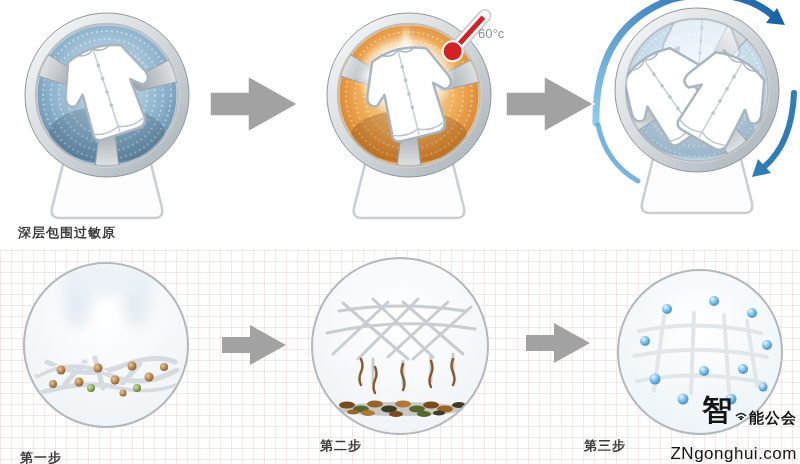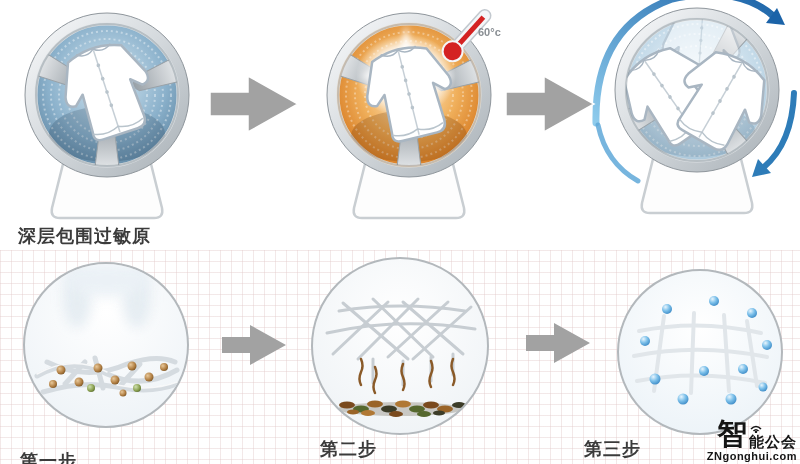--- a/index.html
+++ b/index.html
@@ -4,33 +4,33 @@
 <style>
   html,body{margin:0;padding:0;background:#fff;}
   .canvas{position:relative;width:800px;height:464px;background:#ffffff;overflow:hidden;
           font-family:"Liberation Sans","DejaVu Sans",sans-serif;}
   .grid-bg{position:absolute;left:0;top:250px;width:800px;height:214px;
     background-image:linear-gradient(rgba(228,205,205,.45) 1px,transparent 1px),
                      linear-gradient(90deg,rgba(228,205,205,.45) 1px,transparent 1px);
     background-size:11px 11px;}
   .drum{position:absolute;width:214px;height:221px;}
   .blockarrow{position:absolute;}
-  .steplabel{position:absolute;font-size:18px;font-weight:700;color:#3b3b3b;letter-spacing:1px;white-space:nowrap;}
+  .steplabel{position:absolute;font-size:13px;font-weight:700;color:#3b3b3b;letter-spacing:1px;white-space:nowrap;}
   .micro{position:absolute;border-radius:50%;border:2.5px solid #b3b8bc;box-sizing:border-box;overflow:hidden;}
   .micro svg{display:block;}
   .micro1{background:radial-gradient(circle at 50% 30%,#ffffff 0%,#eef3f7 85%,#e6edf2 100%);}
   .micro2{background:radial-gradient(circle at 50% 35%,#ffffff 0%,#eff3f6 85%,#e8eef2 100%);}
   .micro3{background:radial-gradient(circle at 50% 35%,#ffffff 0%,#ecf3f8 85%,#e4eef5 100%);}
-  .temp-label{position:absolute;font-size:11px;font-weight:700;color:#8a8f94;letter-spacing:0;}
+  .temp-label{position:absolute;font-size:13px;font-weight:400;color:#8a8f94;letter-spacing:0;}
   .watermark{position:absolute;right:3px;bottom:2px;color:#151515;text-align:center;line-height:1;}
   .wm-row{display:flex;align-items:flex-end;justify-content:flex-end;gap:2px;}
   .wm-zhi{font-size:30px;font-weight:800;}
-  .wm-col{display:flex;flex-direction:column;align-items:flex-start;gap:1px;}
+  .wm-col{display:flex;flex-direction:row;align-items:flex-start;gap:1px;}
   .wm-rest{font-size:15px;font-weight:800;letter-spacing:1px;}
-  .wm-domain{font-size:11px;font-weight:700;letter-spacing:.5px;margin-top:2px;}
+  .wm-domain{font-size:17px;font-weight:400;letter-spacing:.5px;margin-top:20px;}
 </style>
 </head>
 <body>
 
 <div class="canvas">
   <div class="grid-bg"></div>
 
   <svg width="0" height="0" style="position:absolute" aria-hidden="true">
     <defs>
       <linearGradient id="ringGrad" x1="0" y1="0" x2="1" y2="1">

